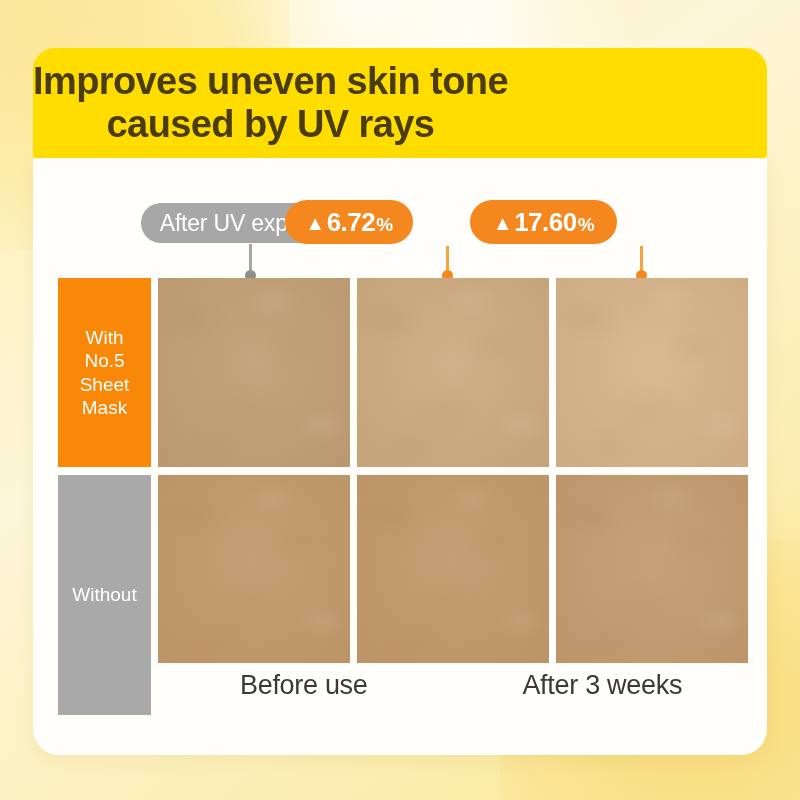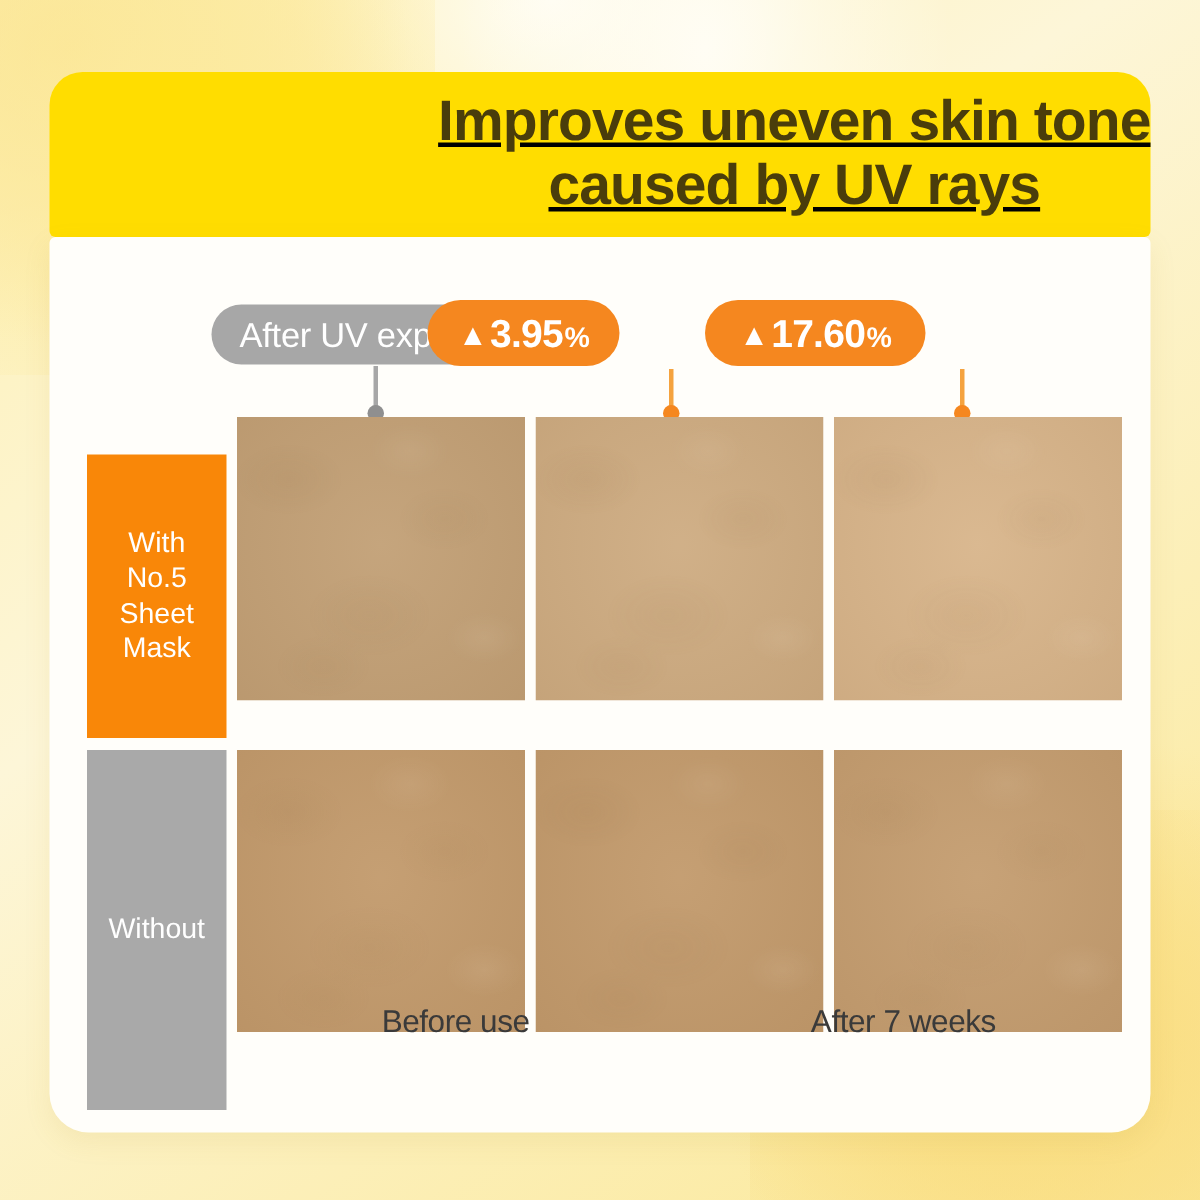--- a/index.html
+++ b/index.html
@@ -51,23 +51,22 @@
   .header-card {
     position: absolute;
     left: 33px;
     top: 48px;
     width: 734px;
     height: 110px;
     background: #ffdd00;
     border-radius: 22px 22px 4px 4px;
     display: flex;
     align-items: center;
-    justify-content: flex-end;
+    justify-content: flex-start;
     box-sizing: border-box;
-    text-decoration: underline;
   }
   .header-title {
     color: #4a3d0b;
     font-size: 38px;
     line-height: 1.12;
     font-weight: 700;
     text-align: center;
     letter-spacing: -0.6px;
     white-space: pre-line;
     margin: 0;
@@ -231,21 +230,21 @@
     top: 512px;
     width: 690px;
     display: flex;
     gap: 7px;
   }
   .collabels .spacer { width: 93px; flex: 0 0 93px; }
   .collabel {
     flex: 1 1 0;
     text-align: center;
     color: #3a3a3a;
-    font-size: 21px;
+    font-size: 27px;
     letter-spacing: -0.3px;
   }
 </style>
 </head>
 <body>
 
 <div id="stage">
 
   <div class="glow glow-tl"></div>
   <div class="glow glow-tm"></div>
@@ -262,42 +261,42 @@
 
       <div class="badge badge-gray" style="background: rgb(167, 167, 167);">
         <span>After UV exposure</span>
       </div>
       <div class="stem gray"></div>
       <div class="dot gray"></div>
 
       <div class="badge badge-orange b2" style="background: rgb(245, 135, 31);">
         <span class="badge-val">
           <span class="tri">▲</span>
-          <span>3.95</span>
+          <span>6.72</span>
           <span class="pct">%</span>
         </span>
       </div>
       <div class="stem or2"></div>
       <div class="dot or2"></div>
 
       <div class="badge badge-orange b3" style="background: rgb(245, 135, 31);">
         <span class="badge-val">
           <span class="tri">▲</span>
           <span>17.60</span>
           <span class="pct">%</span>
         </span>
       </div>
       <div class="stem or3"></div>
       <div class="dot or3"></div>
     </div>
 
     <div class="grid">
 
       <div class="row with">
-        <div class="rowlabel with" style="background: rgb(249, 135, 8); margin-top: 25px;">With
+        <div class="rowlabel with" style="background: rgb(249, 135, 8);">With
 No.5
 Sheet
 Mask</div>
 
         <div class="tile">
           <div class="skin" style="background: rgb(194, 160, 118);"></div>
           <div class="tex"></div>
           <div class="vig"></div>
         </div>
         <div class="tile">
@@ -329,17 +328,17 @@
           <div class="skin" style="background: rgb(196, 157, 112);"></div>
           <div class="tex"></div>
           <div class="vig"></div>
         </div>
       </div>
     </div>
 
     <div class="collabels">
       <div class="spacer"></div>
       <div class="collabel">Before use</div>
-      <div class="collabel">After 7 weeks</div>
+      <div class="collabel">After 3 weeks</div>
     </div>
 
   </div>
 </div>
 
 </body></html>

